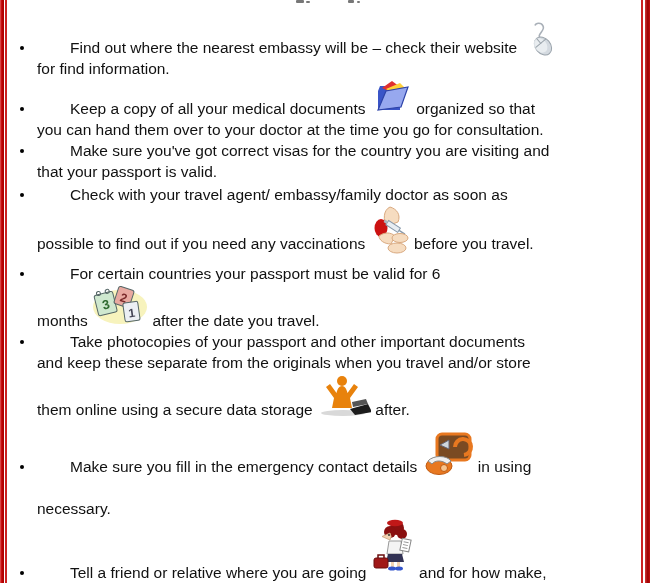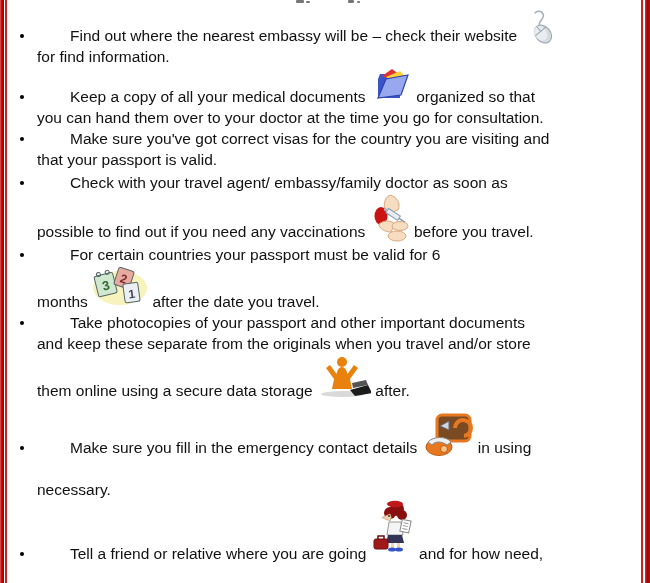--- a/index.html
+++ b/index.html
@@ -16,21 +16,21 @@
   .edge-right-band{right:0;width:5px;background:linear-gradient(90deg,#d03535,#9c0000 55%,#c01010);}
   
   .remnant{position:absolute;top:0;left:0;width:650px;height:5px;z-index:2;}
   .remnant i{position:absolute;background:#4a4a4a;opacity:.75;border-radius:1px;}
   .r1{left:296px;top:0;width:8px;height:3px;}
   .r2{left:306px;top:1px;width:4px;height:2px;}
   .r3{left:348px;top:0;width:6px;height:3px;}
   .r4{left:357px;top:1px;width:3px;height:2px;}
   
   .content{
-    position:absolute;left:37px;top:4px;width:595px;
+    position:absolute;left:37px;top:16px;width:595px;
     padding-top:21px;
     font-size:15.5px;line-height:21px;
   }
   .bullet{position:relative;text-indent:33px;}
   .bullet .seg{text-indent:0;}
   .dot{position:absolute;left:-17px;width:4px;height:4px;background:#000;border-radius:50%;}
   .icon{display:inline-block;text-indent:0;}
   .icon svg{display:block;}
   .icon-overlap{position:relative;height:0 !important;vertical-align:baseline !important;}
   .icon-overlap svg{position:absolute;left:0;}
@@ -72,21 +72,21 @@
           <ellipse cx="11" cy="23" rx="6.5" ry="9" fill="#cc1111"></ellipse>
           <path d="M9 31 C14 27 21 27 25 31 L21 39 C14 39 9 35 9 31" fill="#f6dcc0" stroke="#d9a97f"></path>
           <g transform="rotate(33 24 22)">
             <rect x="16" y="19.5" width="14" height="5" fill="#e8edf2" stroke="#8899aa"></rect>
             <line x1="30" y1="22" x2="37" y2="22" stroke="#8899aa" stroke-width="1.5"></line>
             <rect x="12.5" y="20.5" width="3.5" height="3" fill="#aab4be"></rect>
           </g>
           <ellipse cx="30" cy="33" rx="8" ry="4.5" fill="#f6dcc0" stroke="#d9a97f"></ellipse>
           <ellipse cx="27" cy="43" rx="9" ry="5" fill="#f6dcc0" stroke="#d9a97f"></ellipse>
         </svg></span><span class="seg"> before you travel.</span></div>
-    <div class="bullet" style="margin-top: 1px;"><span class="dot" style="top: 9px;"></span><span class="seg">For certain countries your passport must be valid for 6</span><br><span class="seg">months </span><span class="icon" style="width: 56px; height: 42px; vertical-align: 0px;"><svg width="56" height="42" viewBox="0 0 56 42">
+    <div class="bullet" style="margin-top: 8px;"><span class="dot" style="top: 9px;"></span><span class="seg">For certain countries your passport must be valid for 6</span><br><span class="seg">months </span><span class="icon" style="width: 56px; height: 42px; vertical-align: 0px;"><svg width="56" height="42" viewBox="0 0 56 42">
           <ellipse cx="28" cy="23" rx="27" ry="17" fill="#f7f3bd"></ellipse>
           <g transform="rotate(-14 14 19)">
             <rect x="4" y="9" width="19" height="21" rx="2" fill="#cfe8cf" stroke="#566"></rect>
             <circle cx="9" cy="8" r="2" fill="none" stroke="#566"></circle>
             <circle cx="18" cy="8" r="2" fill="none" stroke="#566"></circle>
             <text x="13.5" y="25" font-size="13" font-weight="bold" text-anchor="middle" fill="#2f6a2f">3</text>
           </g>
           <g transform="rotate(18 32 13)">
             <rect x="24" y="4" width="16" height="18" rx="2" fill="#e8a9a0" stroke="#566"></rect>
             <text x="32" y="18" font-size="12" font-weight="bold" text-anchor="middle" fill="#7a2a2a">2</text>
@@ -125,14 +125,14 @@
             <line x1="32" y1="26" x2="37" y2="26" stroke="#999"></line>
             <line x1="32" y1="29" x2="37" y2="29" stroke="#999"></line>
           </g>
           <path d="M17 35 L31 35 L33 43 L15 43 Z" fill="#333355"></path>
           <rect x="20" y="43" width="3" height="6" fill="#f2d3b3"></rect>
           <rect x="26" y="43" width="3" height="6" fill="#f2d3b3"></rect>
           <ellipse cx="21" cy="49.5" rx="4" ry="2" fill="#3355cc"></ellipse>
           <ellipse cx="28" cy="49.5" rx="4" ry="2" fill="#3355cc"></ellipse>
           <rect x="3" y="39" width="14" height="10" rx="2" fill="#a01818" stroke="#6a0e0e"></rect>
           <path d="M7 39 v-3 h6 v3" fill="none" stroke="#6a0e0e" stroke-width="1.5"></path>
-        </svg></span><span class="seg">  and for how need,</span><br></div>
+        </svg></span><span class="seg">  and for how make,</span><br></div>
   </div>
 
 </body></html>

